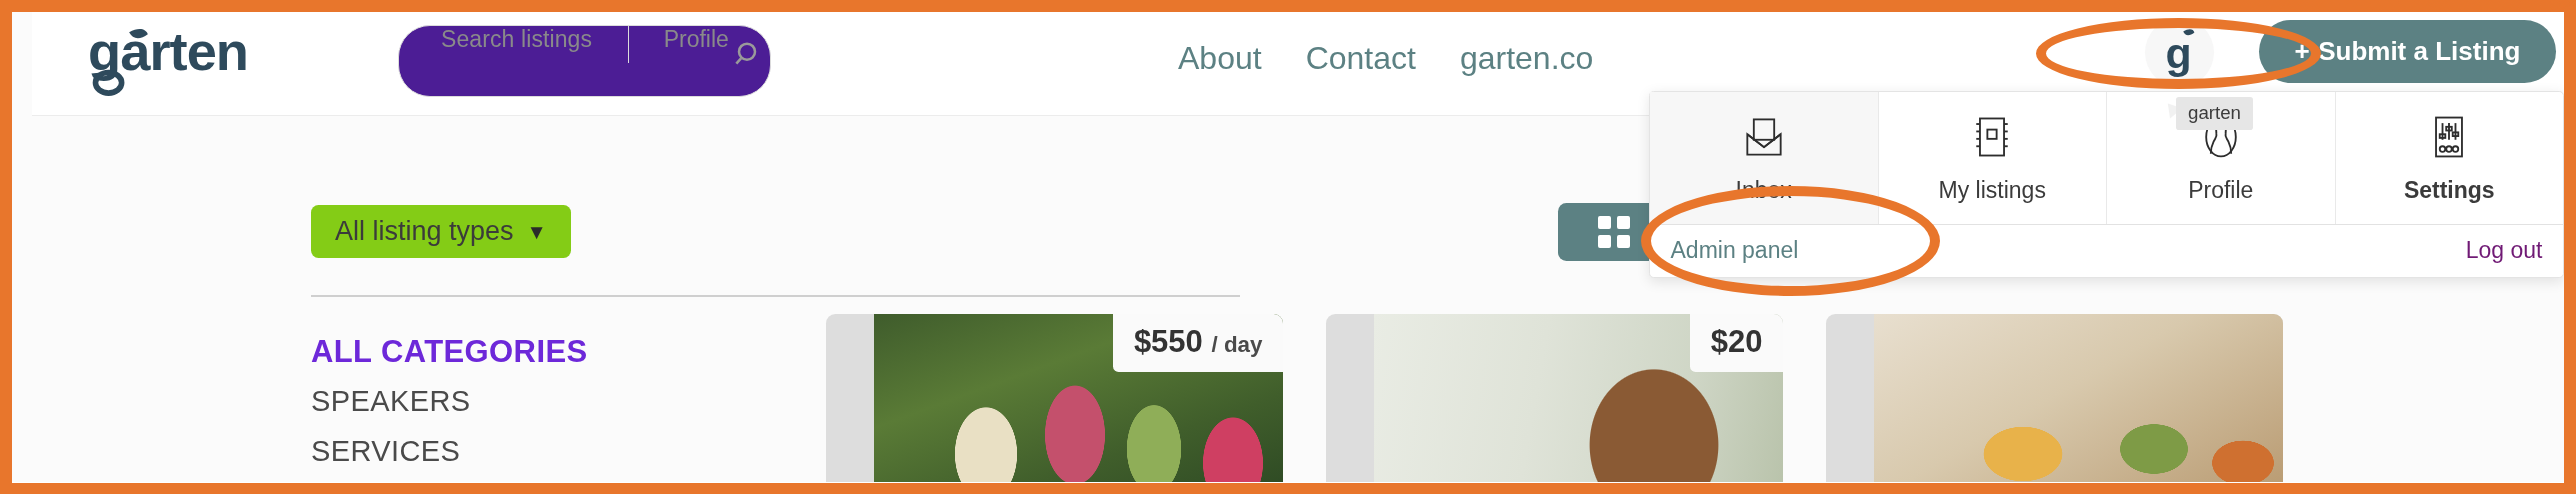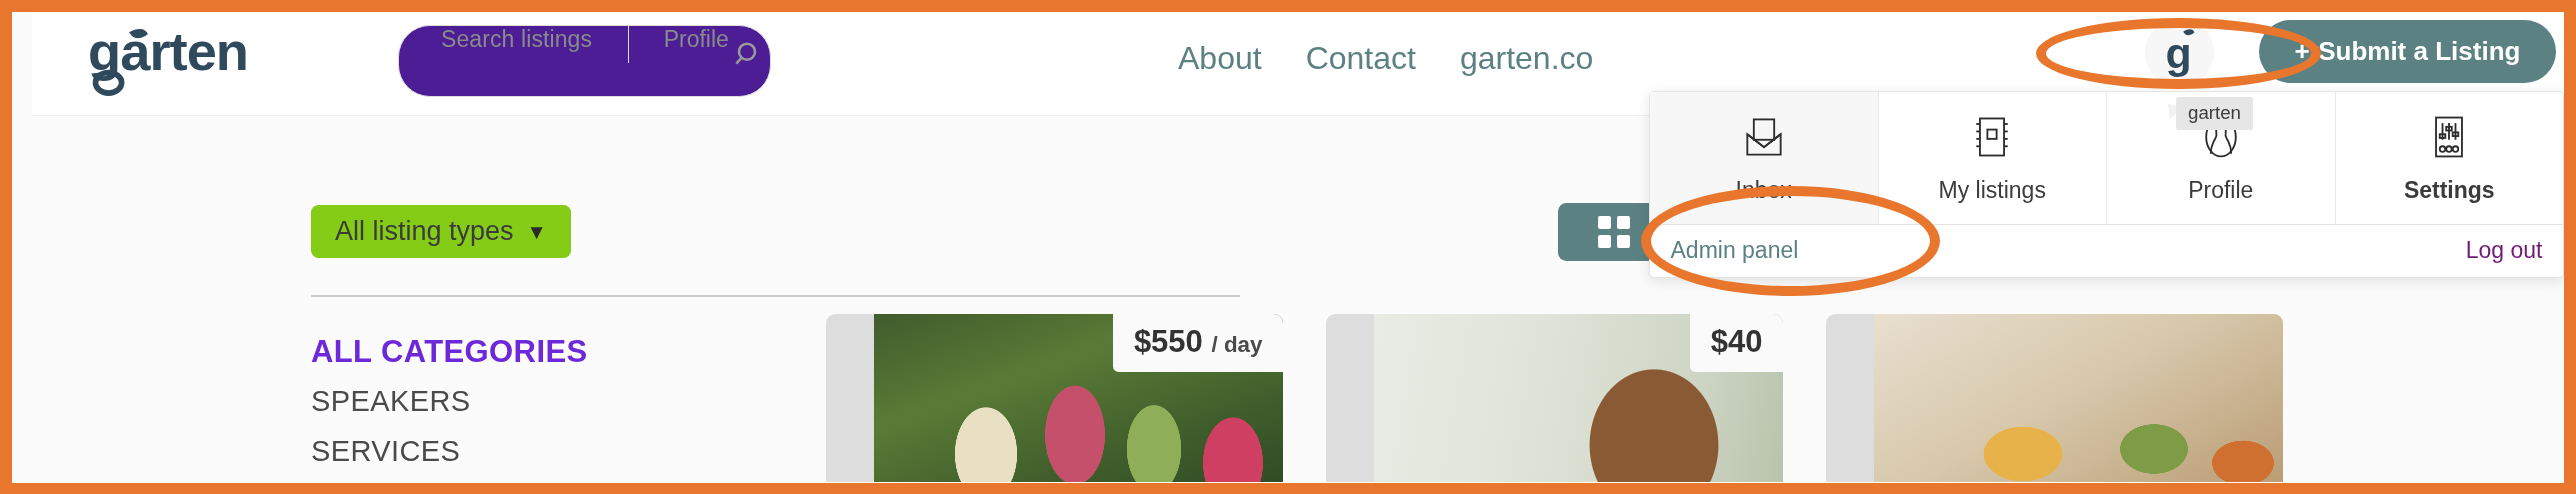--- a/index.html
+++ b/index.html
@@ -375,21 +375,21 @@
         <div class="img-smoothie"></div>
         <div class="price-tag">
           <span>$550</span>
           <span class="per">/ day</span>
         </div>
       </div>
 
       <div class="card" id="card-2">
         <div class="img-portrait"></div>
         <div class="price-tag">
-          <span>$40</span>
+          <span>$20</span>
         </div>
       </div>
 
       <div class="card" id="card-3">
         <div class="img-food"></div>
       </div>
     </div>
 
     <div class="dropdown">
       <div class="dd-grid">

